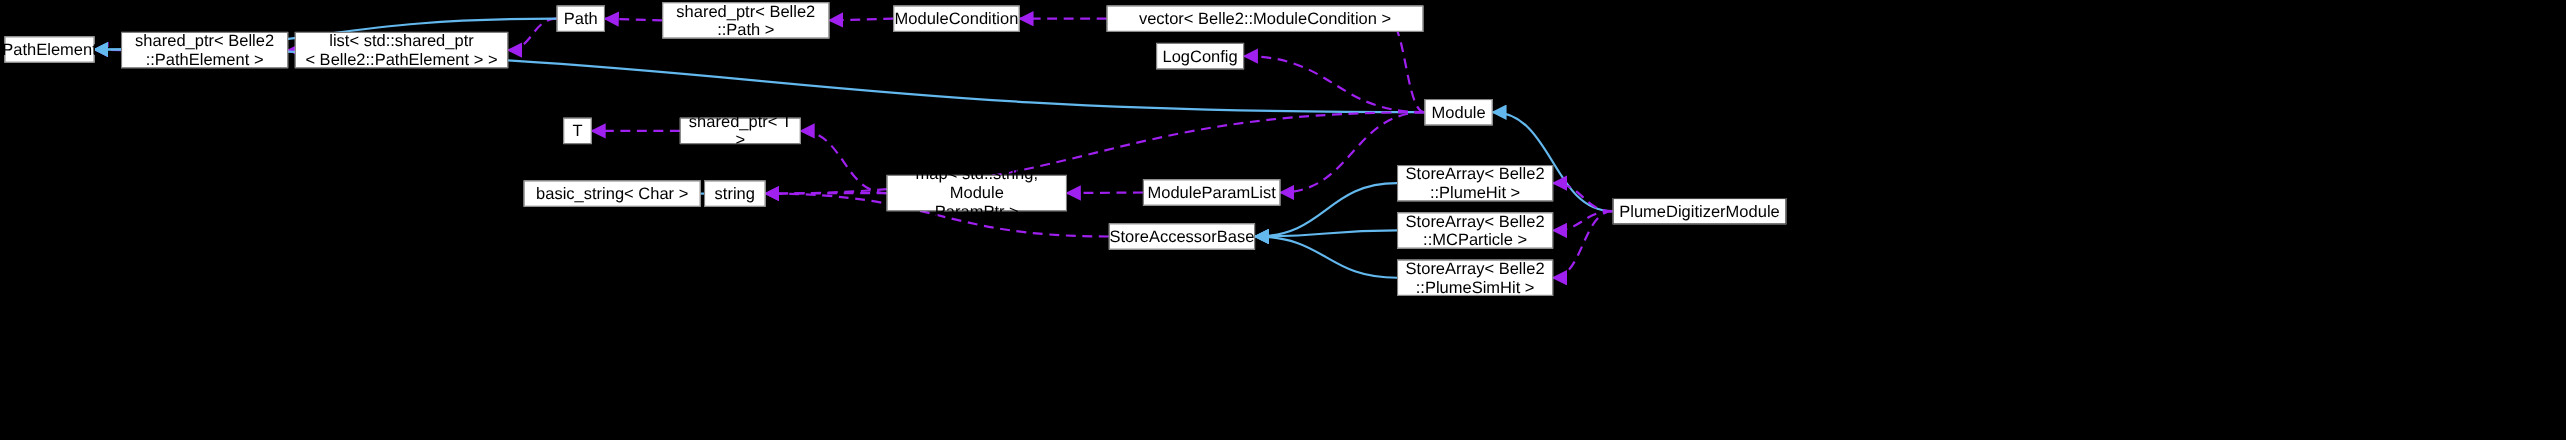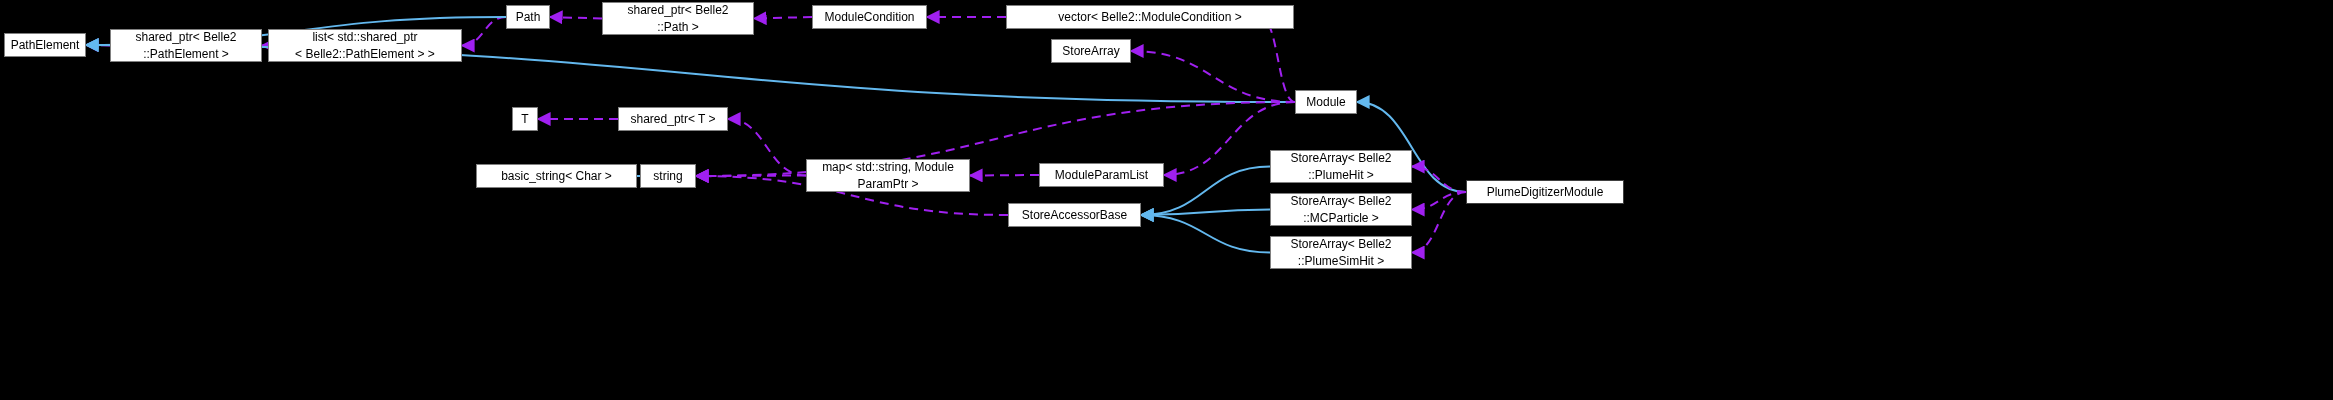--- a/index.html
+++ b/index.html
@@ -22,21 +22,21 @@
     width: 2333px;
     height: 400px;
     pointer-events: none;
   }
   .node {
     position: absolute;
     box-sizing: border-box;
     background: #ffffff;
     border: 1px solid #808080;
     color: #000000;
-    font-size: 12px;
+    font-size: 15px;
     line-height: 17px;
     display: flex;
     align-items: center;
     justify-content: center;
     text-align: center;
     white-space: pre-line;
     z-index: 5;
     padding: 0 4px;
   }
   .node.current {
@@ -89,21 +89,21 @@
       <div class="node" style="left: 4px; top: 33px; width: 82px; height: 24px;">PathElement</div>
       <div class="node" style="left: 110px; top: 29px; width: 152px; height: 33px;">shared_ptr&lt; Belle2
 ::PathElement &gt;</div>
       <div class="node" style="left: 268px; top: 29px; width: 194px; height: 33px;">list&lt; std::shared_ptr
 &lt; Belle2::PathElement &gt; &gt;</div>
       <div class="node" style="left: 506px; top: 5px; width: 44px; height: 24px;">Path</div>
       <div class="node" style="left: 602px; top: 2px; width: 152px; height: 33px;">shared_ptr&lt; Belle2
 ::Path &gt;</div>
       <div class="node" style="left: 812px; top: 5px; width: 115px; height: 24px;">ModuleCondition</div>
       <div class="node" style="left: 1006px; top: 5px; width: 288px; height: 24px;">vector&lt; Belle2::ModuleCondition &gt;</div>
-      <div class="node" style="left: 1051px; top: 39px; width: 80px; height: 24px;">StoreArray</div>
+      <div class="node" style="left: 1051px; top: 39px; width: 80px; height: 24px;">LogConfig</div>
       <div class="node" style="left: 1295px; top: 90px; width: 62px; height: 24px;">Module</div>
       <div class="node" style="left: 512px; top: 107px; width: 26px; height: 24px;">T</div>
       <div class="node" style="left: 618px; top: 107px; width: 110px; height: 24px;">shared_ptr&lt; T &gt;</div>
       <div class="node" style="left: 476px; top: 164px; width: 161px; height: 24px;">basic_string&lt; Char &gt;</div>
       <div class="node" style="left: 640px; top: 164px; width: 56px; height: 24px; text-align: right;">string</div>
       <div class="node" style="left: 806px; top: 159px; width: 164px; height: 33px;">map&lt; std::string, Module
 ParamPtr &gt;</div>
       <div class="node" style="left: 1039px; top: 163px; width: 125px; height: 24px;">ModuleParamList</div>
       <div class="node" style="left: 1008px; top: 203px; width: 133px; height: 24px;">StoreAccessorBase</div>
       <div class="node" style="left: 1270px; top: 150px; width: 142px; height: 33px;">StoreArray&lt; Belle2

